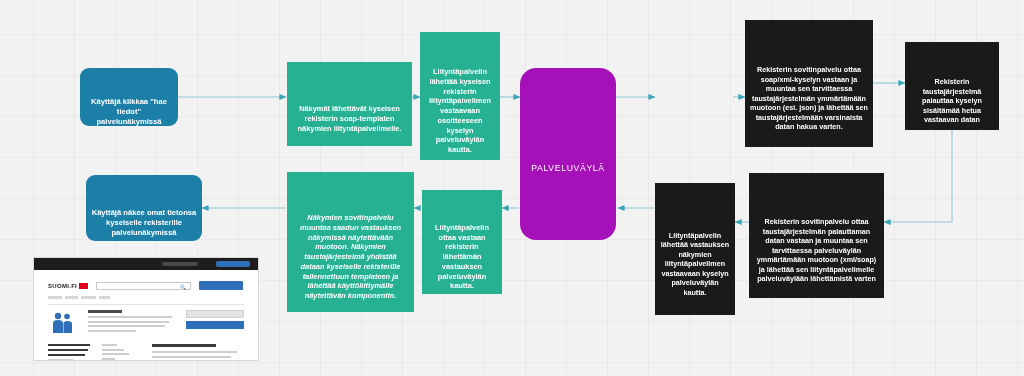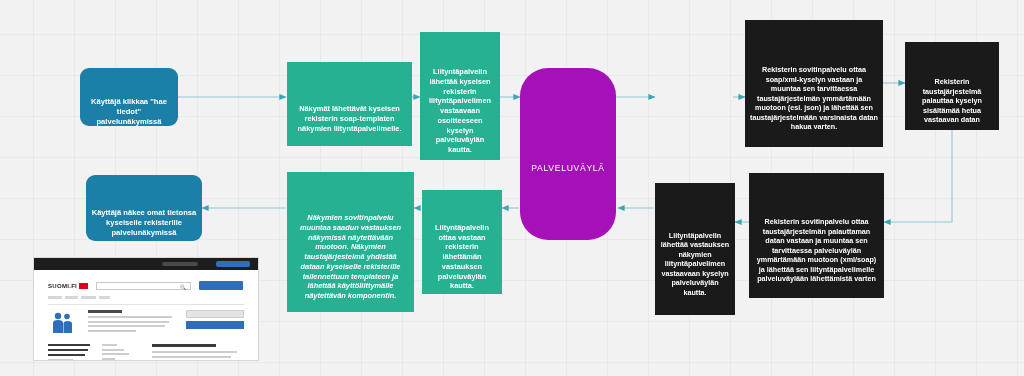--- a/index.html
+++ b/index.html
@@ -117,26 +117,26 @@
   </div>
 
   <div class="node n-teal" style="left:287px; top:62px; width:125px; height:84px;">
     <span class="txt">Näkymät lähettävät kyseisen rekisterin soap-templaten näkymien liityntäpalvelimelle.</span>
   </div>
 
   <div class="node n-teal" style="left:420px; top:32px; width:80px; height:128px;">
     <span class="txt">Liityntäpalvelin lähettää kyseisen rekisterin liityntäpalvelimen vastaavaan osoitteeseen kyselyn palveluväylän kautta.</span>
   </div>
 
-  <div class="node n-purple" style="left:520px; top:68px; width:96px; height:172px;border-radius:28px;">
+  <div class="node n-purple" style="left:520px; top:68px; width:96px; height:172px;">
     <span class="txt">PALVELUVÄYLÄ</span>
   </div>
 
 
-  <div class="node n-black" style="left:745px; top:20px; width:138px; height:127px;">
+  <div class="node n-black" style="left:745px; top:20px; width:128px; height:127px;">
     <span class="txt">Rekisterin sovitinpalvelu ottaa soap/xml-kyselyn vastaan ja muuntaa sen tarvittaessa taustajärjestelmän ymmärtämään muotoon (esi. json) ja lähettää sen taustajärjestelmään varsinaista datan hakua varten.</span>
   </div>
 
   <div class="node n-black" style="left:905px; top:42px; width:94px; height:88px;">
     <span class="txt">Rekisterin taustajärjestelmä palauttaa kyselyn sisältämää hetua vastaavan datan</span>
   </div>
 
   <div class="node n-black" style="left:749px; top:173px; width:135px; height:125px;justify-content:center;">
     <span class="txt">Rekisterin sovitinpalvelu ottaa taustajärjestelmän palauttaman datan vastaan ja muuntaa sen tarvittaessa palveluväylän ymmärtämään muotoon (xml/soap) ja lähettää sen liityntäpalvelimelle palveluväylään lähettämistä varten</span>
   </div>

